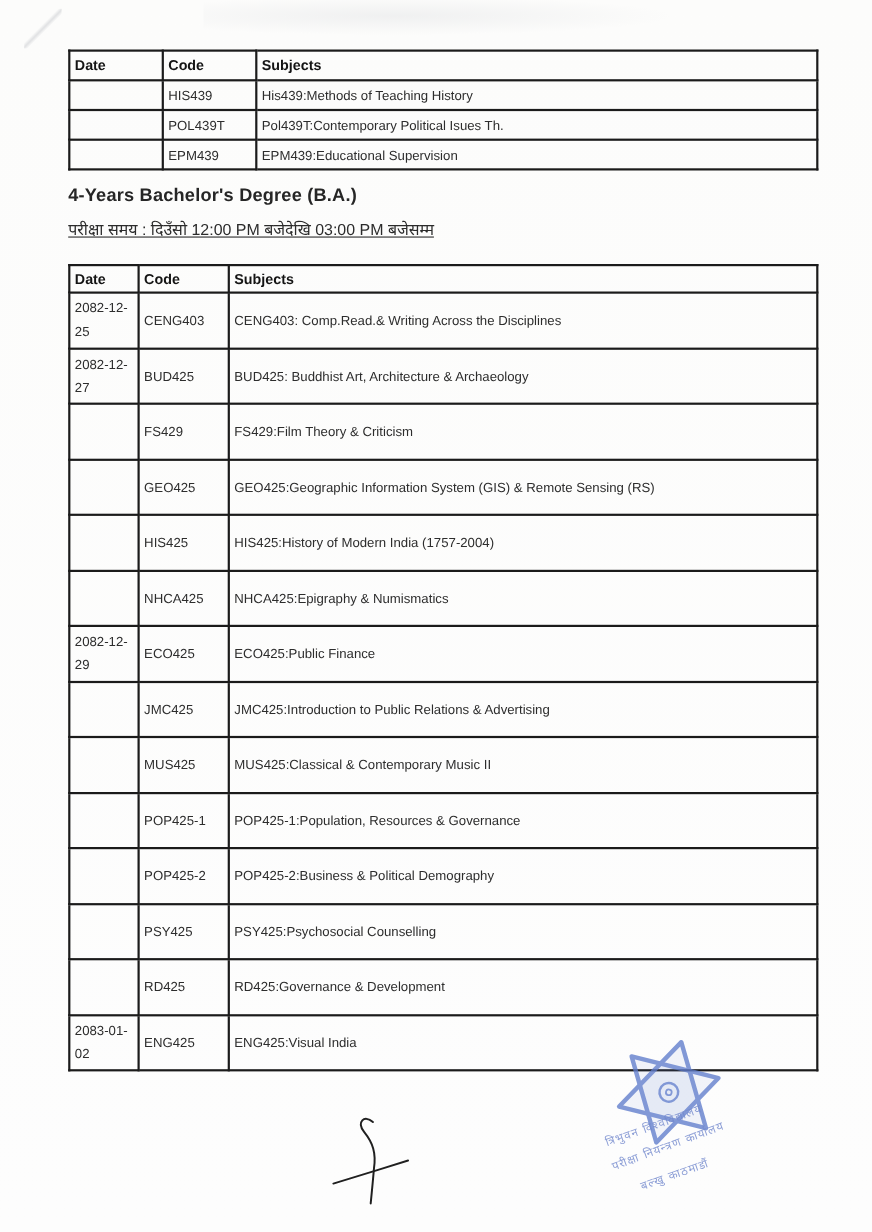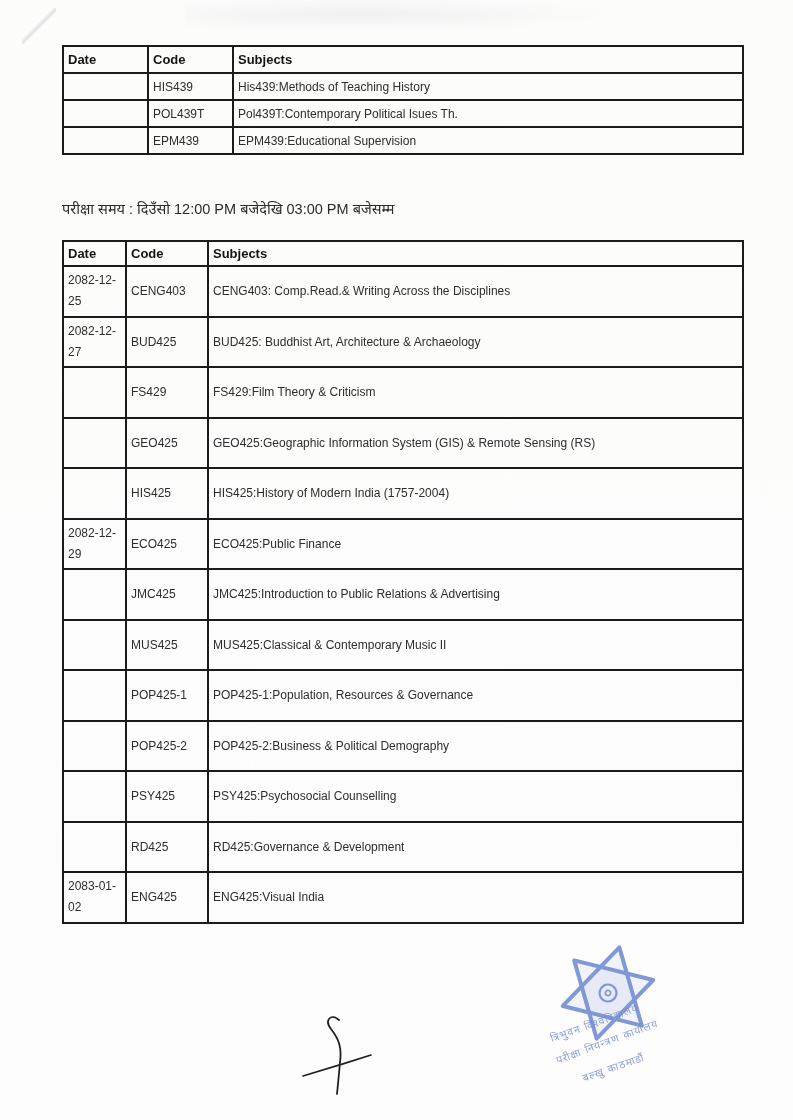--- a/index.html
+++ b/index.html
@@ -42,21 +42,21 @@
   .t2 tr{height:50.5px;}
   .t2 tr.hdr{height:25px;}
   .t2 td{vertical-align:middle;}
   .t2 td.date{vertical-align:top;line-height:21px;padding-top:3px;}
   .section-title{
     position:absolute;left:62px;top:169px;
     font-size:16.5px;font-weight:bold;color:#262626;letter-spacing:0.2px;
   }
   .exam-time{
     position:absolute;left:62px;top:198px;
-    font-size:14.5px;color:#2b2b2b;
+    font-size:14.5px;color:#2b2b2b;text-decoration:underline;
   }
   .stamp{position:absolute;left:540px;top:940px;width:200px;height:150px;pointer-events:none;}
   .signature{position:absolute;left:295px;top:1012px;width:85px;height:90px;pointer-events:none;}
 </style>
 </head>
 <body>
 
 <div class="page">
   <div class="scan-noise"></div>
   <div class="corner-mark"></div>
@@ -86,20 +86,21 @@
           <td class="subject">Pol439T:Contemporary Political Isues Th.</td>
         </tr>
         <tr>
           <td class="date"></td>
           <td class="code">EPM439</td>
           <td class="subject">EPM439:Educational Supervision</td>
         </tr>
       </tbody>
   </table>
 
+  <div class="section-title">4-Years Bachelor's Degree (B.A.)</div>
   <div class="exam-time">परीक्षा समय : दिउँसो 12:00 PM बजेदेखि 03:00 PM बजेसम्म</div>
 
   <table class="t2">
     <colgroup>
         <col style="width:63px">
         <col style="width:82px">
         <col style="width:535px">
       </colgroup>
     <thead>
       <tr class="hdr">
@@ -126,20 +127,25 @@
         </tr>
         <tr>
           <td class="date"></td>
           <td class="code">GEO425</td>
           <td class="subject">GEO425:Geographic Information System (GIS) &amp; Remote Sensing (RS)</td>
         </tr>
         <tr>
           <td class="date"></td>
           <td class="code">HIS425</td>
           <td class="subject">HIS425:History of Modern India (1757-2004)</td>
+        </tr>
+        <tr>
+          <td class="date"></td>
+          <td class="code">NHCA425</td>
+          <td class="subject">NHCA425:Epigraphy &amp; Numismatics</td>
         </tr>
         <tr>
           <td class="date">2082-12-<br>29</td>
           <td class="code">ECO425</td>
           <td class="subject">ECO425:Public Finance</td>
         </tr>
         <tr>
           <td class="date"></td>
           <td class="code">JMC425</td>
           <td class="subject">JMC425:Introduction to Public Relations &amp; Advertising</td>

